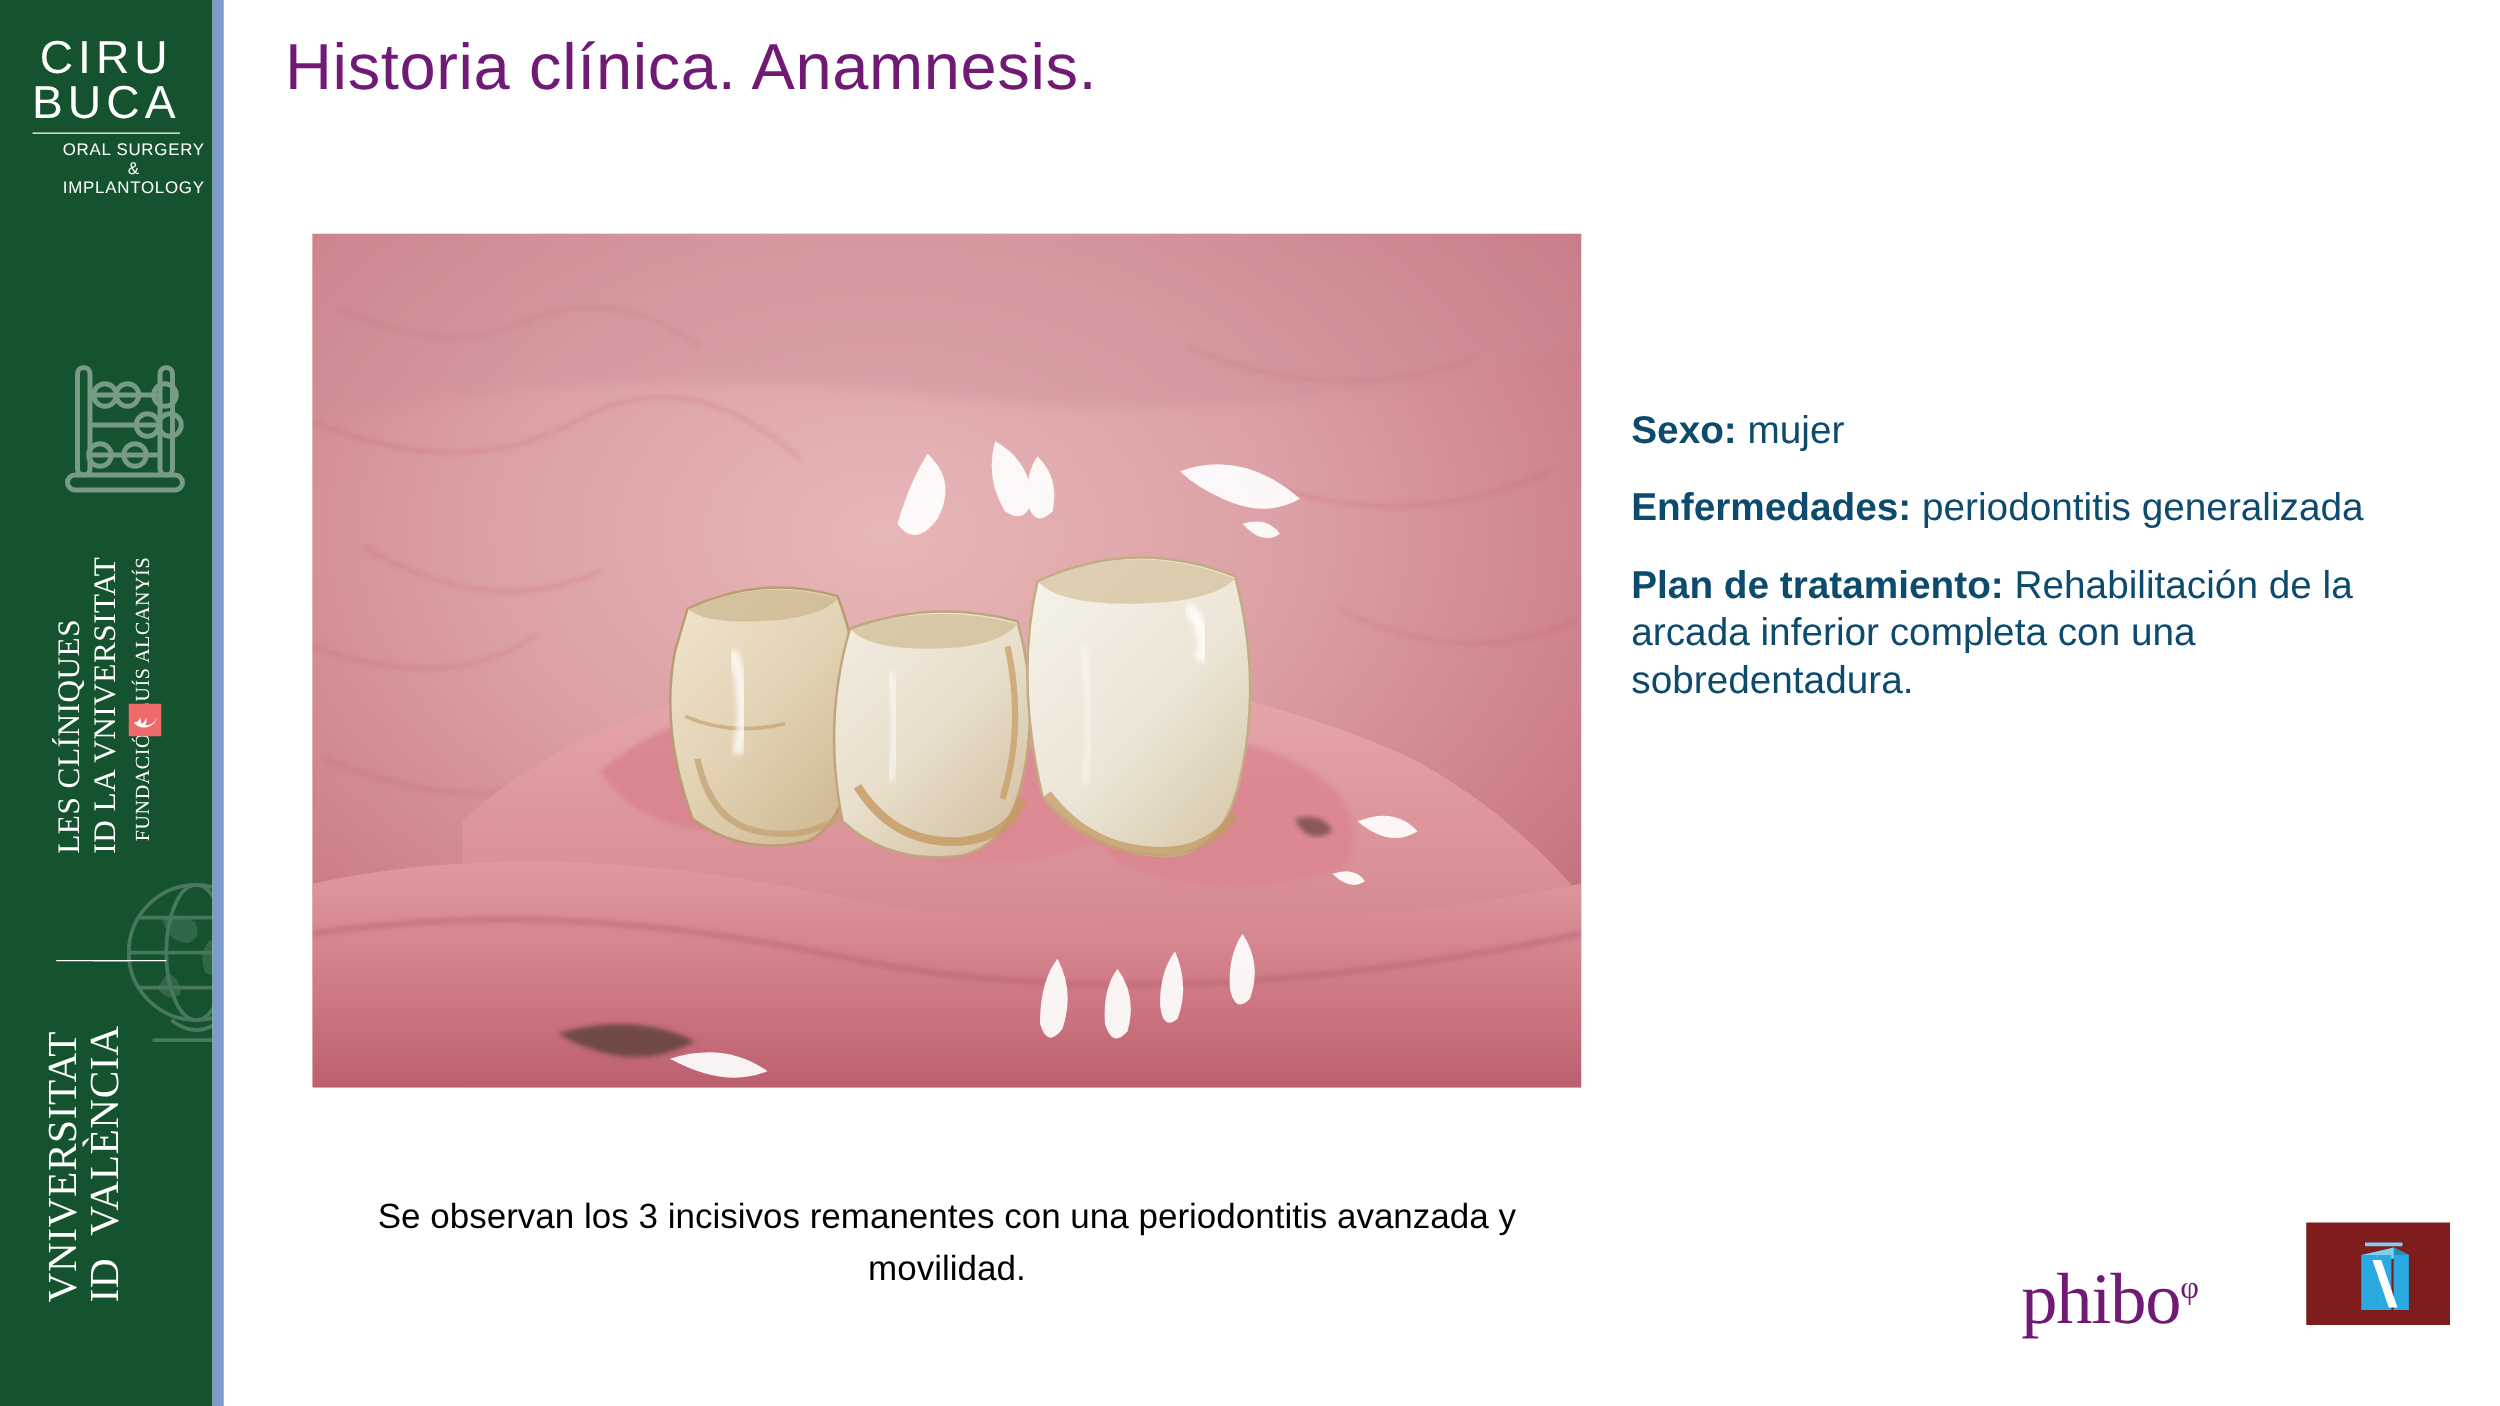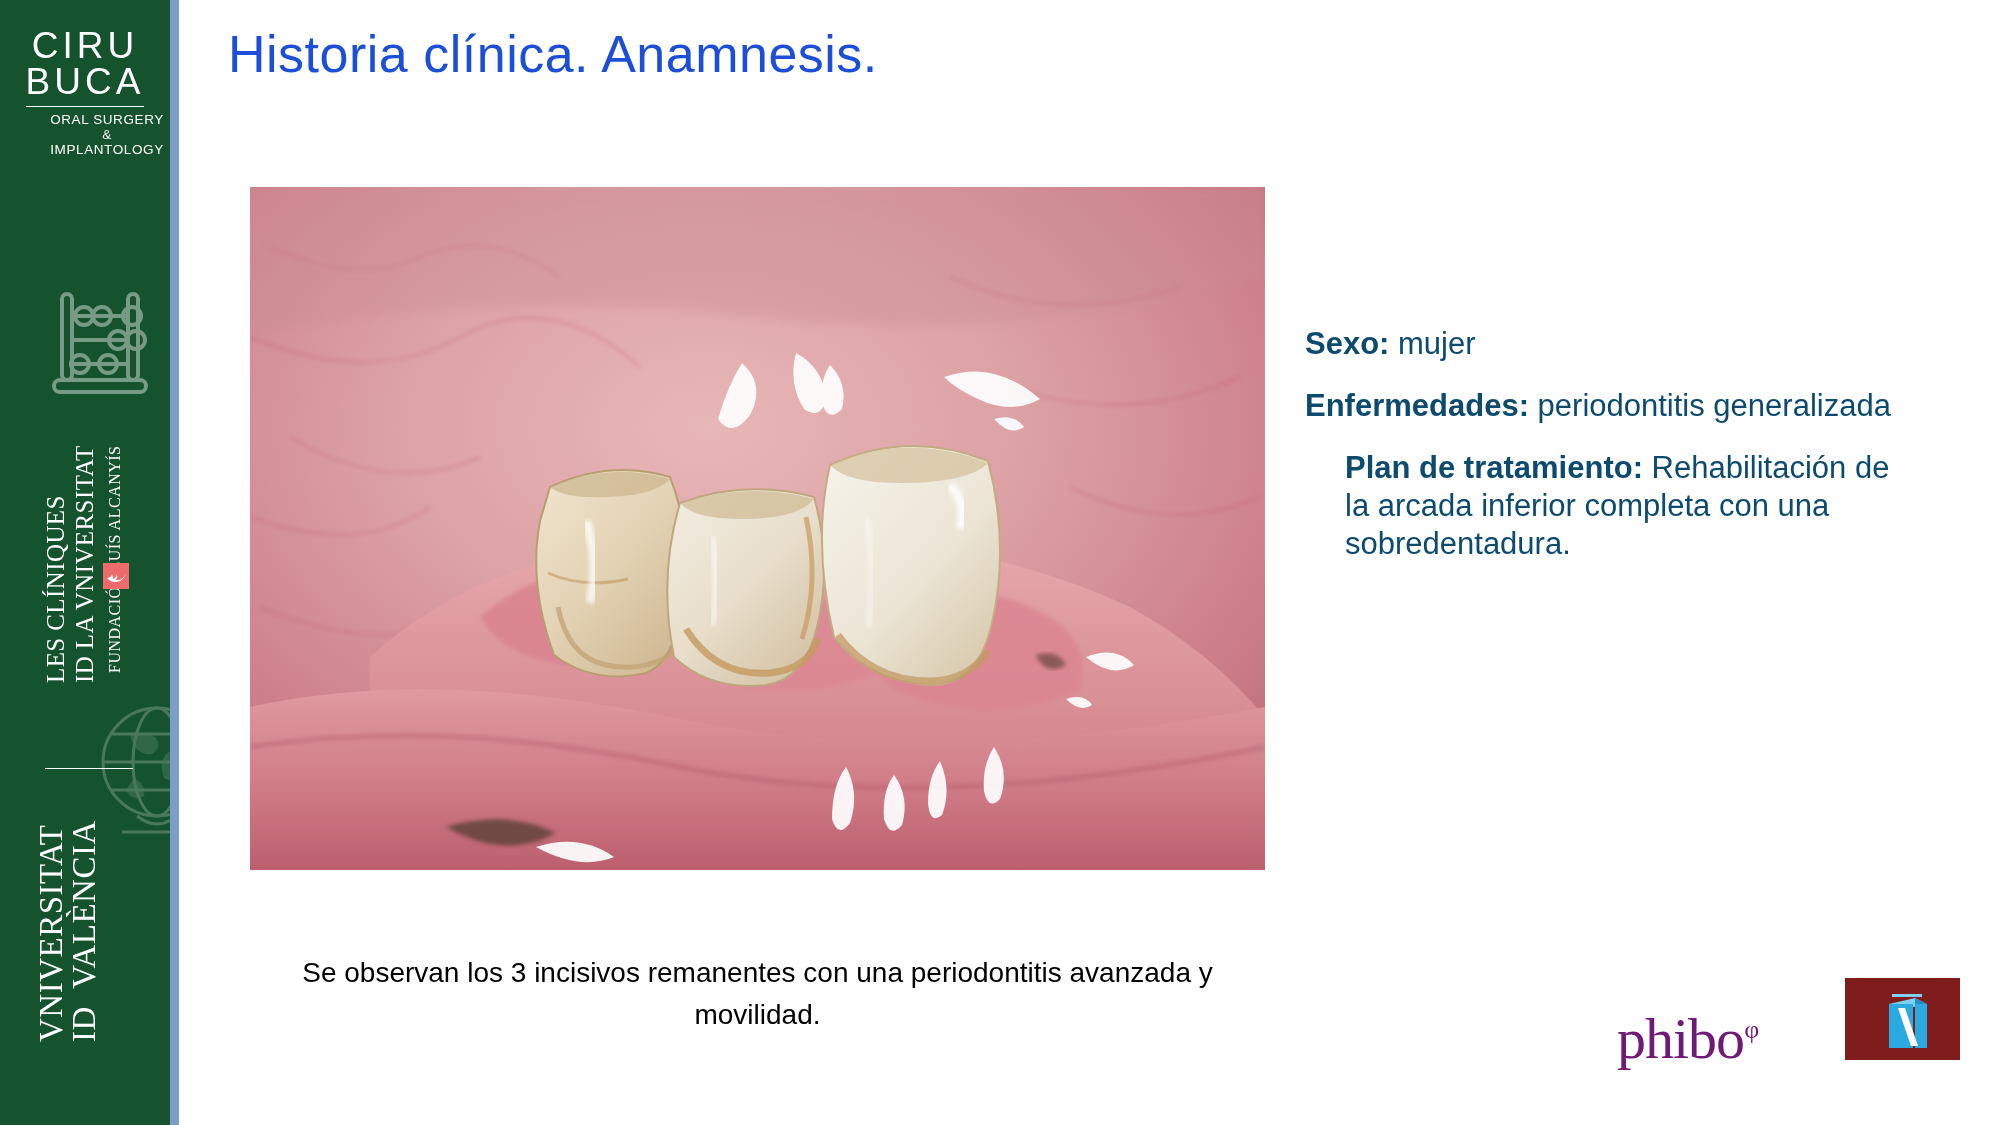--- a/index.html
+++ b/index.html
@@ -125,21 +125,21 @@
     width: 26px; height: 26px;
     background: #ef6a6a;
     overflow: hidden;
   }
 
   
   #title {
     position: absolute;
     left: 228px; top: 24px;
     font-size: 52px;
-    color: #1d4ed8;
+    color: #701a75;
     font-family: "Liberation Sans Narrow", "Liberation Sans", sans-serif;
     font-weight: 400;
     letter-spacing: 0.5px;
     white-space: nowrap;
   }
 
   
   #photo {
     position: absolute;
     left: 250px; top: 187px;
@@ -165,21 +165,21 @@
   #info {
     position: absolute;
     left: 1305px; top: 325px;
     width: 600px;
     color: #0c4a6e;
     font-family: "Liberation Sans", sans-serif;
     font-size: 31px;
     line-height: 38px;
   }
   #info .row { margin-bottom: 24px; }
-  #info .row:last-child { margin-bottom: 0; margin-left: 40px; }
+  #info .row:last-child { margin-bottom: 0; }
   #info b { font-weight: 700; }
 
   
   #phibo {
     position: absolute;
     left: 1617px; top: 1001px;
     color: #701a75;
     font-family: "Liberation Serif", serif;
     font-size: 58px;
     line-height: 58px;

